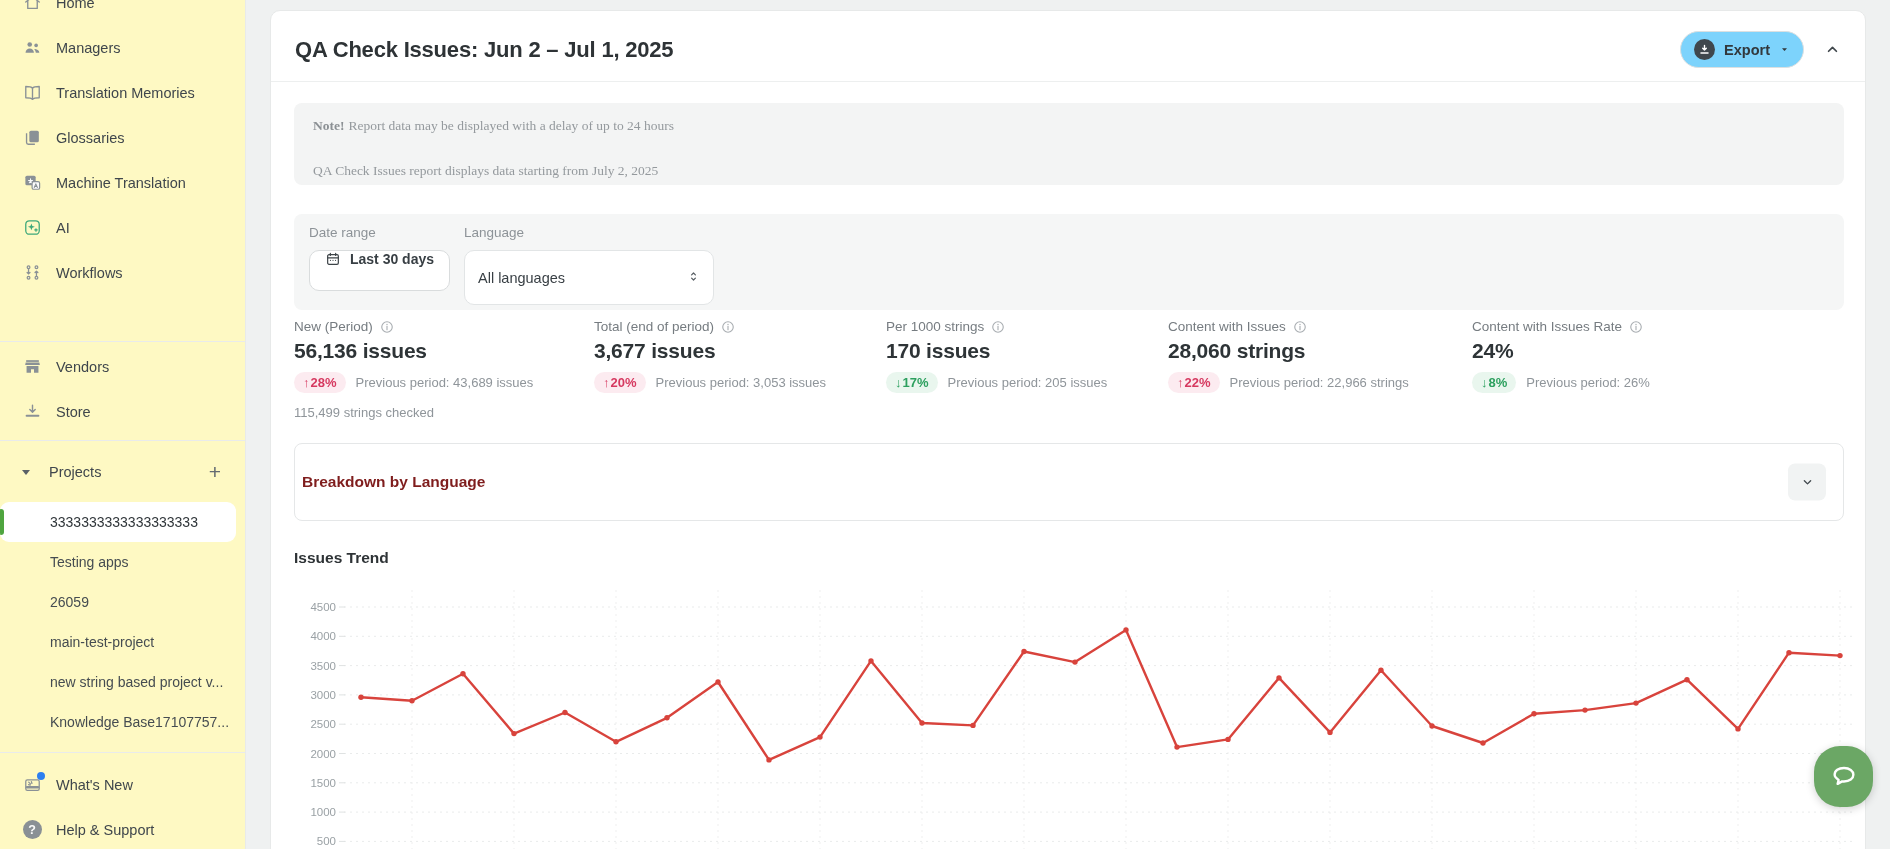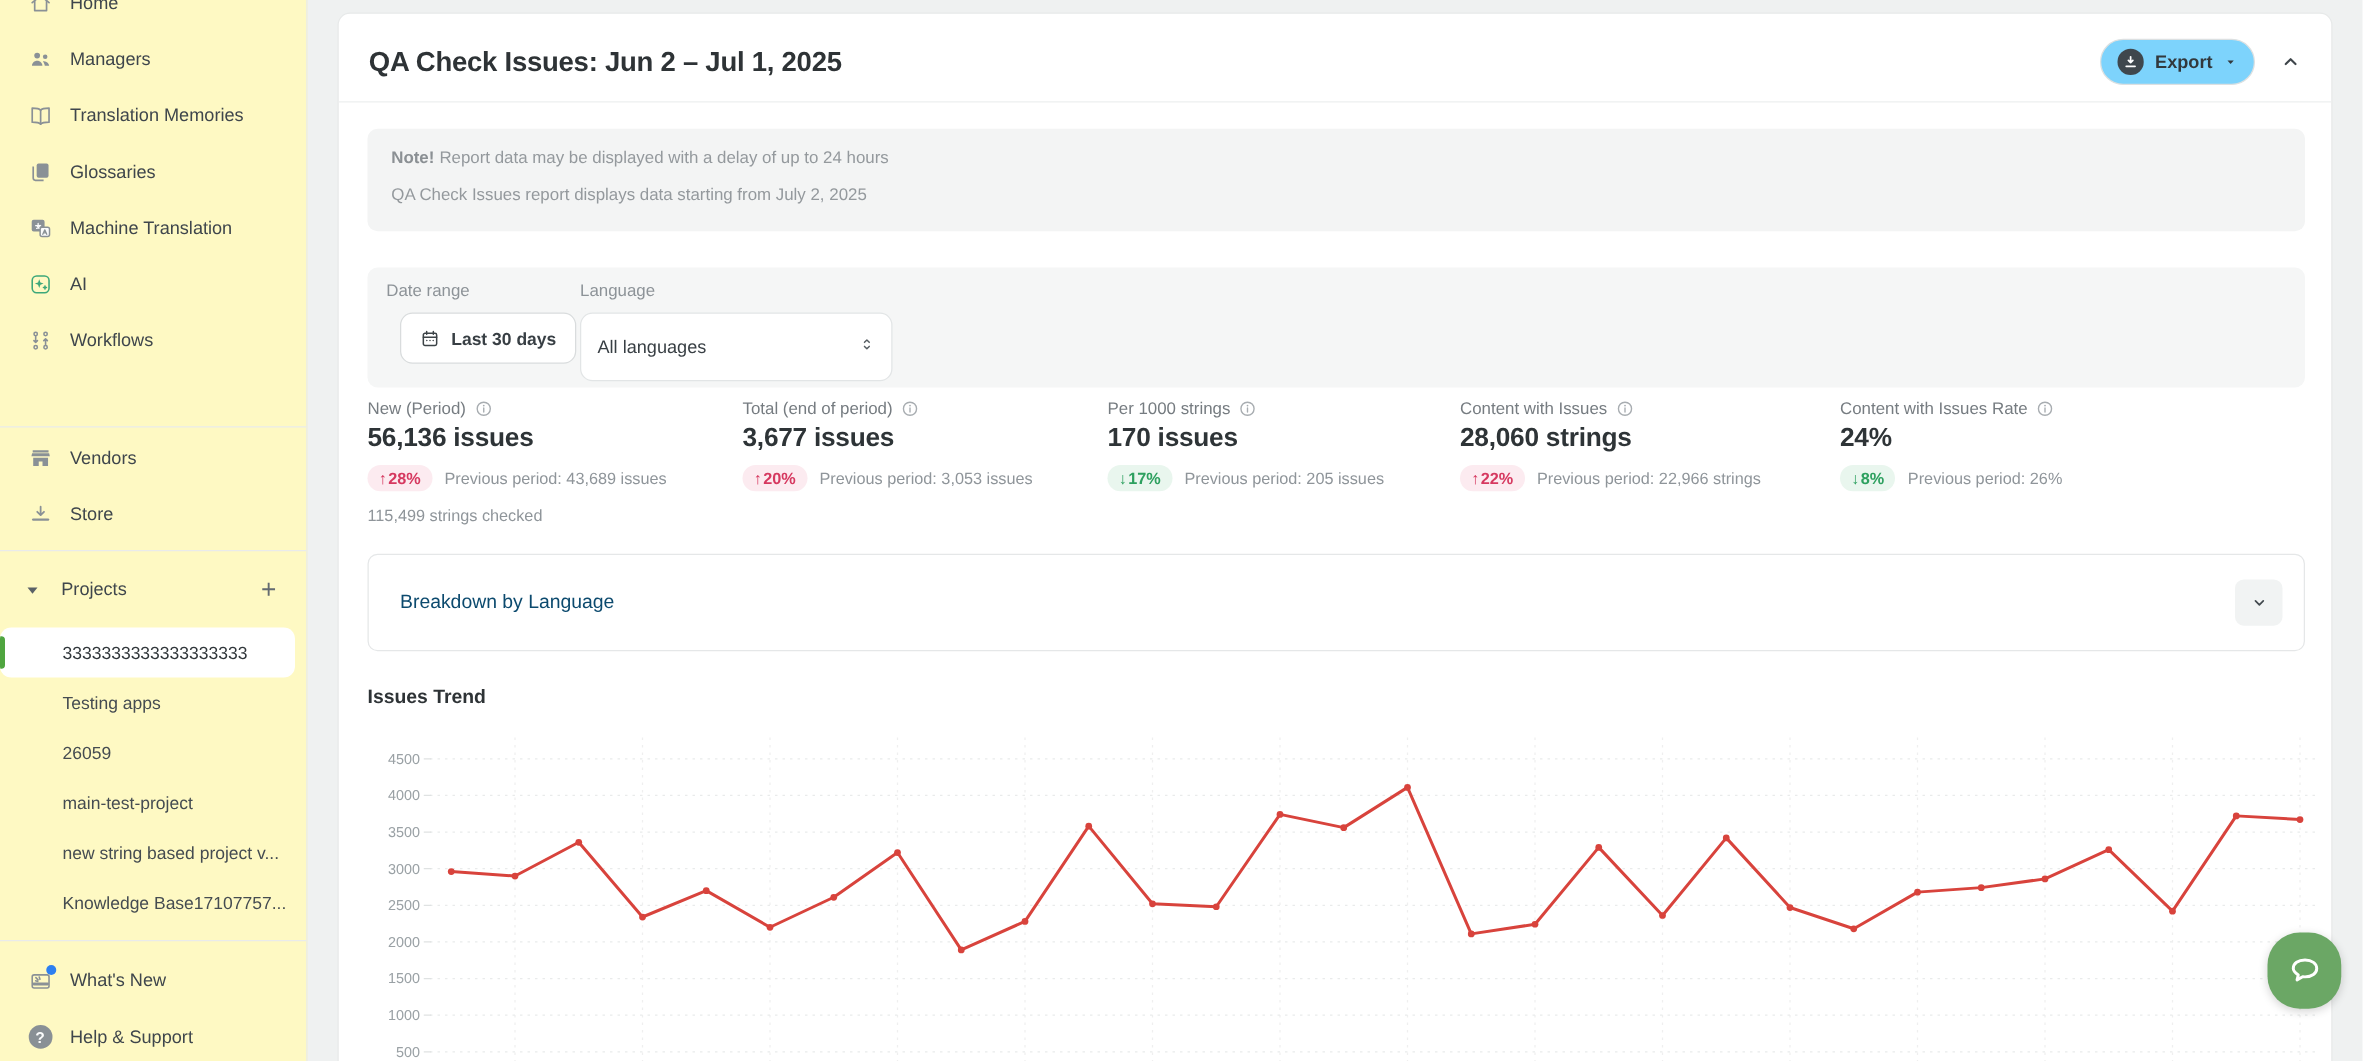--- a/index.html
+++ b/index.html
@@ -24,41 +24,41 @@
 
   
   .card { position:absolute; left:270px; top:10px; width:1596px; height:1300px; background:#fff; border:1px solid #e7e9e9; border-radius:10px; }
   .page-title { position:absolute; left:24px; top:26px; font-size:22px; font-weight:700; color:#2e3336; letter-spacing:-.2px; }
   .header-actions { position:absolute; top:20px; right:24px; display:flex; align-items:center; gap:20px; }
   .export-btn { height:37px; border:1px solid #dce0e1; border-radius:19px; background:#7dd3fc; display:flex; align-items:center; gap:9px; padding:0 13px; font-size:14.5px; font-weight:600; color:#32383c; cursor:pointer; }
   .export-circle { width:21px; height:21px; border-radius:50%; background:#3f474d; display:flex; align-items:center; justify-content:center; }
   .icon-btn { background:none; border:none; color:#3f464b; cursor:pointer; display:flex; align-items:center; }
   .hdr-divider { position:absolute; left:0; right:0; top:70px; height:1px; background:#edefef; }
 
-  .note { position:absolute; left:23px; top:92px; width:1550px; height:82px; background:#f3f4f4; border-radius:8px; padding:15px 19px; display:flex; flex-direction:column; gap:15px; font-size:13.5px; color:#94999d; }
+  .note { position:absolute; left:23px; top:92px; width:1550px; height:82px; background:#f3f4f4; border-radius:8px; padding:15px 19px; display:flex; flex-direction:column; gap:29px; font-size:13.5px; color:#94999d;font-family:Liberation Serif, serif; }
   .note .note-prefix { font-weight:700; color:#8b9094; margin-right:4px; }
 
   .filters { position:absolute; left:23px; top:203px; width:1550px; height:96px; background:#f5f6f6; border-radius:8px; }
   .f-label { position:absolute; top:11px; font-size:13.5px; color:#8d9398; }
-  .date-btn { position:absolute; left:15px; top:36px; width:141px; height:41px; border:1px solid #d9dcdd; border-radius:10px; background:#fff; display:flex; align-items:center; justify-content:center; gap:9px; font-size:14px; font-weight:600; color:#383f44; cursor:pointer;margin-left:11px; }
+  .date-btn { position:absolute; left:15px; top:36px; width:141px; height:41px; border:1px solid #d9dcdd; border-radius:10px; background:#fff; display:flex; justify-content:center; gap:9px; font-size:14px; font-weight:600; color:#383f44; cursor:pointer; }
   .lang-select { position:absolute; left:170px; top:36px; width:250px; height:55px; border:1px solid #e2e5e6; border-radius:10px; background:#fff; display:flex; align-items:center; padding:0 13px; font-size:14.5px; color:#383f44; cursor:pointer; }
   .lang-select .stepper { margin-left:auto; color:#565d62; }
 
   .stat { position:absolute; top:308px; }
   .s-label { display:flex; align-items:center; gap:7px; font-size:13.5px; color:#767c81; }
   .s-value { margin-top:5px; font-size:21px; font-weight:700; color:#2e3437; letter-spacing:-.2px; }
   .s-meta { margin-top:9px; display:flex; align-items:center; gap:10px; font-size:13px; color:#8f959a; }
   .badge { padding:3px 9px; border-radius:12px; font-weight:700; font-size:13px; display:flex; align-items:center; gap:1px; }
   .badge.bad { background:#fcebf0; color:#d63960; }
   .badge.good { background:#e9f6ee; color:#2da05f; }
   .footnote { position:absolute; left:23px; top:394px; font-size:13px; color:#8f959a; }
   .info-ic { display:inline-flex; cursor:pointer; }
 
   .breakdown { position:absolute; left:23px; top:432px; width:1550px; height:78px; border:1px solid #e5e7e8; border-radius:8px; background:#fff; }
-  .bd-title { position:absolute; left:25px; top:50%; transform:translateY(-50%); font-size:15.5px; color:#0c4a6e; }
+  .bd-title { position:absolute; left:7px; top:50%; transform:translateY(-50%); font-size:15.5px; color:#7f1d1d;font-weight:bold; }
   .bd-btn { position:absolute; right:17px; top:50%; transform:translateY(-50%); width:38px; height:37px; background:#f1f3f3; border:none; border-radius:7px; display:flex; align-items:center; justify-content:center; color:#434a4f; cursor:pointer; }
 
   .trend-title { position:absolute; left:23px; top:538px; font-size:15.5px; font-weight:700; color:#2e3336; }
   #trend-chart { position:absolute; left:23px; top:575px; }
 
   .chat-fab { position:absolute; left:1814px; top:746px; width:59px; height:61px; background:#6BA765; border-radius:26px; display:flex; align-items:center; justify-content:center; cursor:pointer; box-shadow:0 2px 8px rgba(0,0,0,.18); }
 </style>
 </head>
 <body>
 

